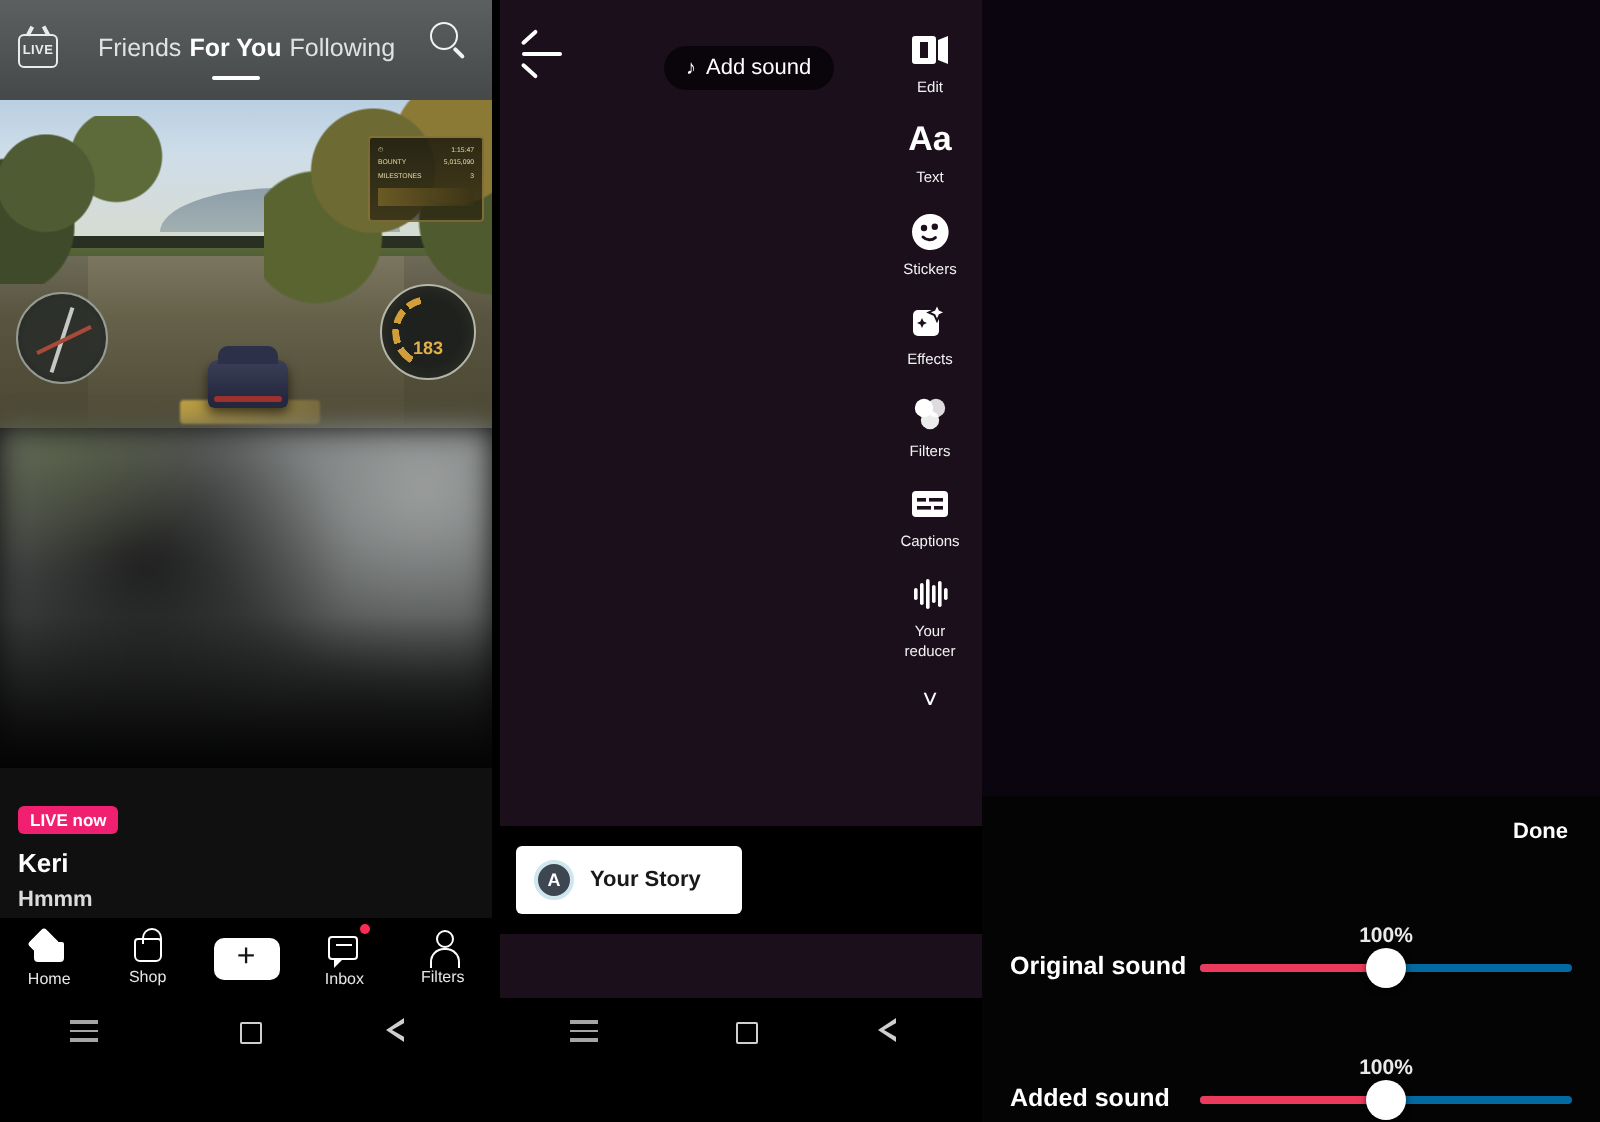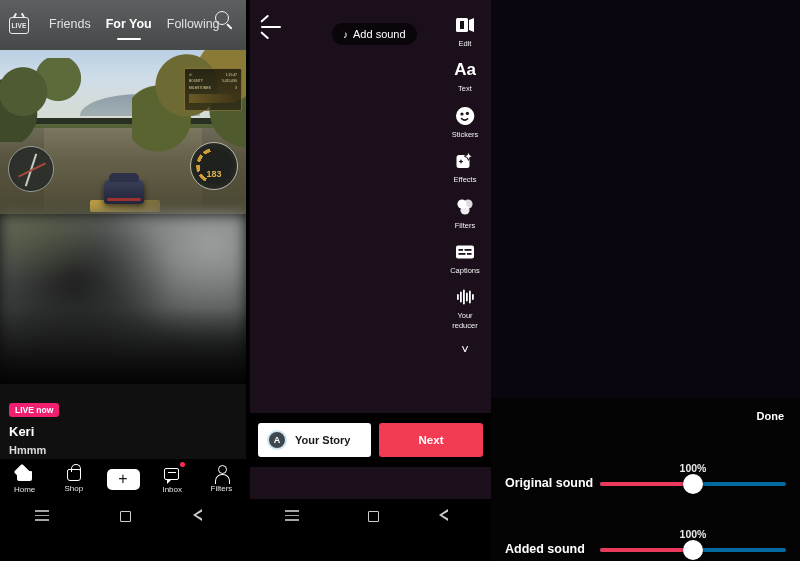--- a/index.html
+++ b/index.html
@@ -16,21 +16,21 @@
                background:linear-gradient(to bottom, rgba(120,125,125,.72), rgba(120,125,125,.50)); }
   .live-badge-icon { position:relative; width:20px; height:17px; margin-left:9px;
                      border:1.6px solid #e9eced; border-radius:3px;
                      display:flex; align-items:center; justify-content:center; }
   .live-badge-icon:before, .live-badge-icon:after {
       content:""; position:absolute; top:-5px; width:1.6px; height:5px; background:#e9eced; }
   .live-badge-icon:before { left:4px; transform:rotate(28deg); }
   .live-badge-icon:after  { right:4px; transform:rotate(-28deg); }
   .live-badge-icon span { font-size:6.5px; font-weight:bold; color:#e9eced; letter-spacing:.2px; }
 
-  .p1-tabs { display:flex; align-items:center; gap:15px; margin-left:20px; }
+  .p1-tabs { display:flex; align-items:center; gap:4px; margin-left:20px; }
   .p1-tab { font-size:12.5px; color:#dfe3e3; position:relative; padding-bottom:2px; }
   .p1-tab.active { color:#ffffff; font-weight:bold; }
   .p1-tab.active:after { content:""; position:absolute; left:50%; transform:translateX(-50%);
                          bottom:-7px; width:24px; height:2.5px; background:#fff; border-radius:2px; }
   .p1-search { position:absolute; right:12px; top:11px; width:19px; height:19px; }
   .p1-search .ring { position:absolute; left:0; top:0; width:14px; height:14px;
                      border:1.8px solid #f2f4f4; border-radius:50%; }
   .p1-search .stick { position:absolute; left:11.5px; top:11.5px; width:7px; height:1.8px;
                       background:#f2f4f4; transform:rotate(45deg); transform-origin:left center; border-radius:2px; }
 
@@ -416,21 +416,20 @@
       </div>
 
       <div class="chev">˅</div>
     </div>
 
     <div class="p2-bottom">
       <div class="your-story">
         <div class="ys-av">A</div>
         <div class="ys-lbl">Your Story</div>
       </div>
-      <div class="next-btn">Next</div>
     </div>
   </div>
 
   <div class="sysbar" style="left:250px;top:499px;width:241px;">
     <div class="sys-ic sys-menu">
         <em></em>
       </div>
     <div class="sys-sq"></div>
     <div class="sys-back"></div>
   </div>

